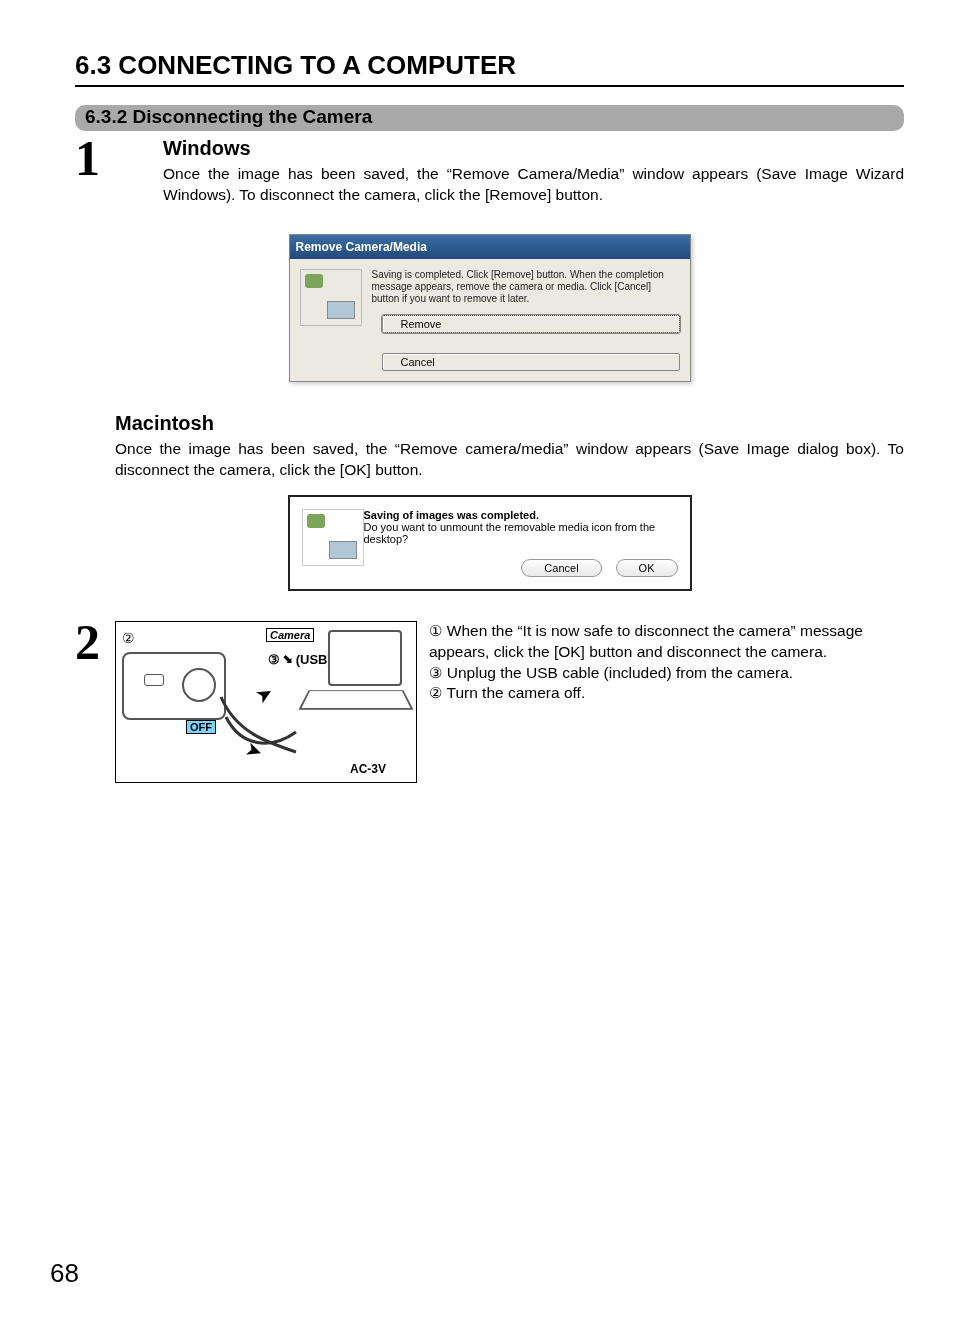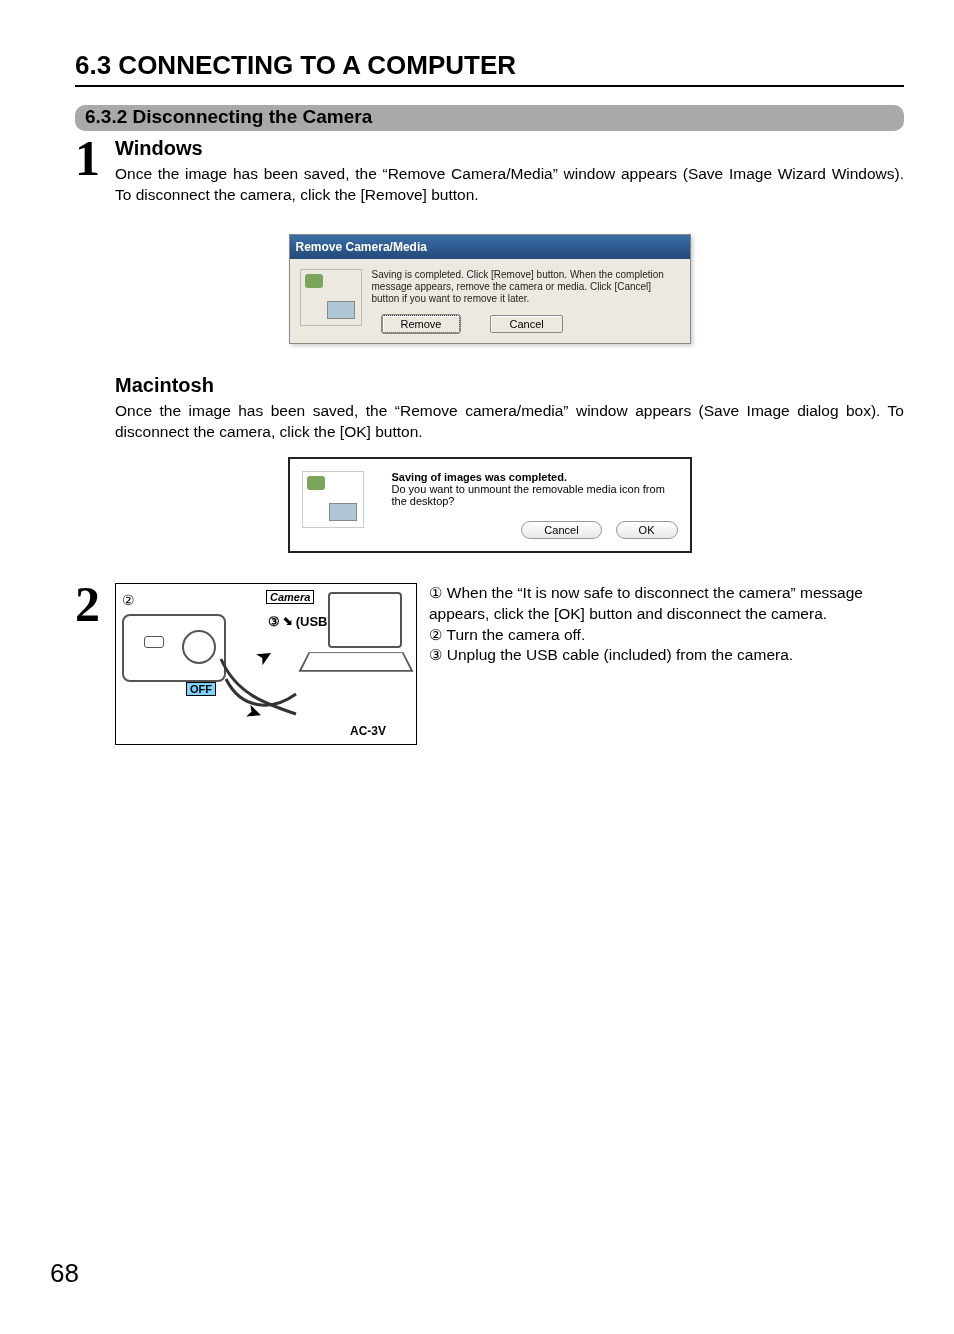--- a/index.html
+++ b/index.html
@@ -48,20 +48,21 @@
   .step-num {
     font-family: "Times New Roman", serif;
     font-weight: bold;
     font-size: 50px;
     line-height: 0.85;
     width: 40px;
     flex: 0 0 40px;
   }
   .step-body {
     flex: 1;
+    margin-left: 48px;
   }
   .os-heading {
     font-weight: bold;
     font-size: 20px;
     margin-bottom: 4px;
   }
   .body-text {
     font-size: 15.5px;
     line-height: 1.35;
     text-align: justify;
@@ -120,22 +121,23 @@
     flex: 1;
   }
   .win-msg {
     font-size: 10px;
     line-height: 1.2;
     color: #222;
     margin-bottom: 10px;
   }
   .win-buttons {
     display: flex;
-    gap: 30px;
+    gap: 20px;
     padding-left: 10px;
+    flex-direction: column;
   }
   .win-btn {
     background: #eceae0;
     border: 1px solid #888;
     border-radius: 2px;
     padding: 2px 18px;
     font-size: 11px;
     box-shadow: 1px 1px 0 #fff inset;
   }
   .win-btn.focus {
@@ -145,21 +147,21 @@
   
   .mac-dialog {
     width: 400px;
     border: 2px solid #222;
     font-size: 11px;
     background: #fff;
   }
   .mac-content {
     padding: 12px;
     display: flex;
-    gap: 28px;
+    gap: 0;
   }
   .mac-icon {
     width: 60px;
     height: 55px;
     position: relative;
     flex: 0 0 60px;
     border: 1px solid #ccc;
   }
   .mac-icon::before {
     content: "";
@@ -427,25 +429,25 @@
         <span class="arrow-blackdown">➤</span>
         <span class="ac-label">AC-3V</span>
       </div>
 
       <div class="step2-text">
         <div>
           <span class="circ">①</span>
           <span>When the “It is now safe to disconnect the camera” message appears, click the [OK] button and disconnect the camera.</span>
         </div>
         <div>
+          <span class="circ">③</span>
+          <span>Unplug the USB cable (included) from the camera.</span>
+        </div>
+        <div>
           <span class="circ">②</span>
           <span>Turn the camera off.</span>
-        </div>
-        <div>
-          <span class="circ">③</span>
-          <span>Unplug the USB cable (included) from the camera.</span>
         </div>
       </div>
     </div>
   </div>
 
   <div class="page-num">68</div>
 </div>
 
 </body></html>

